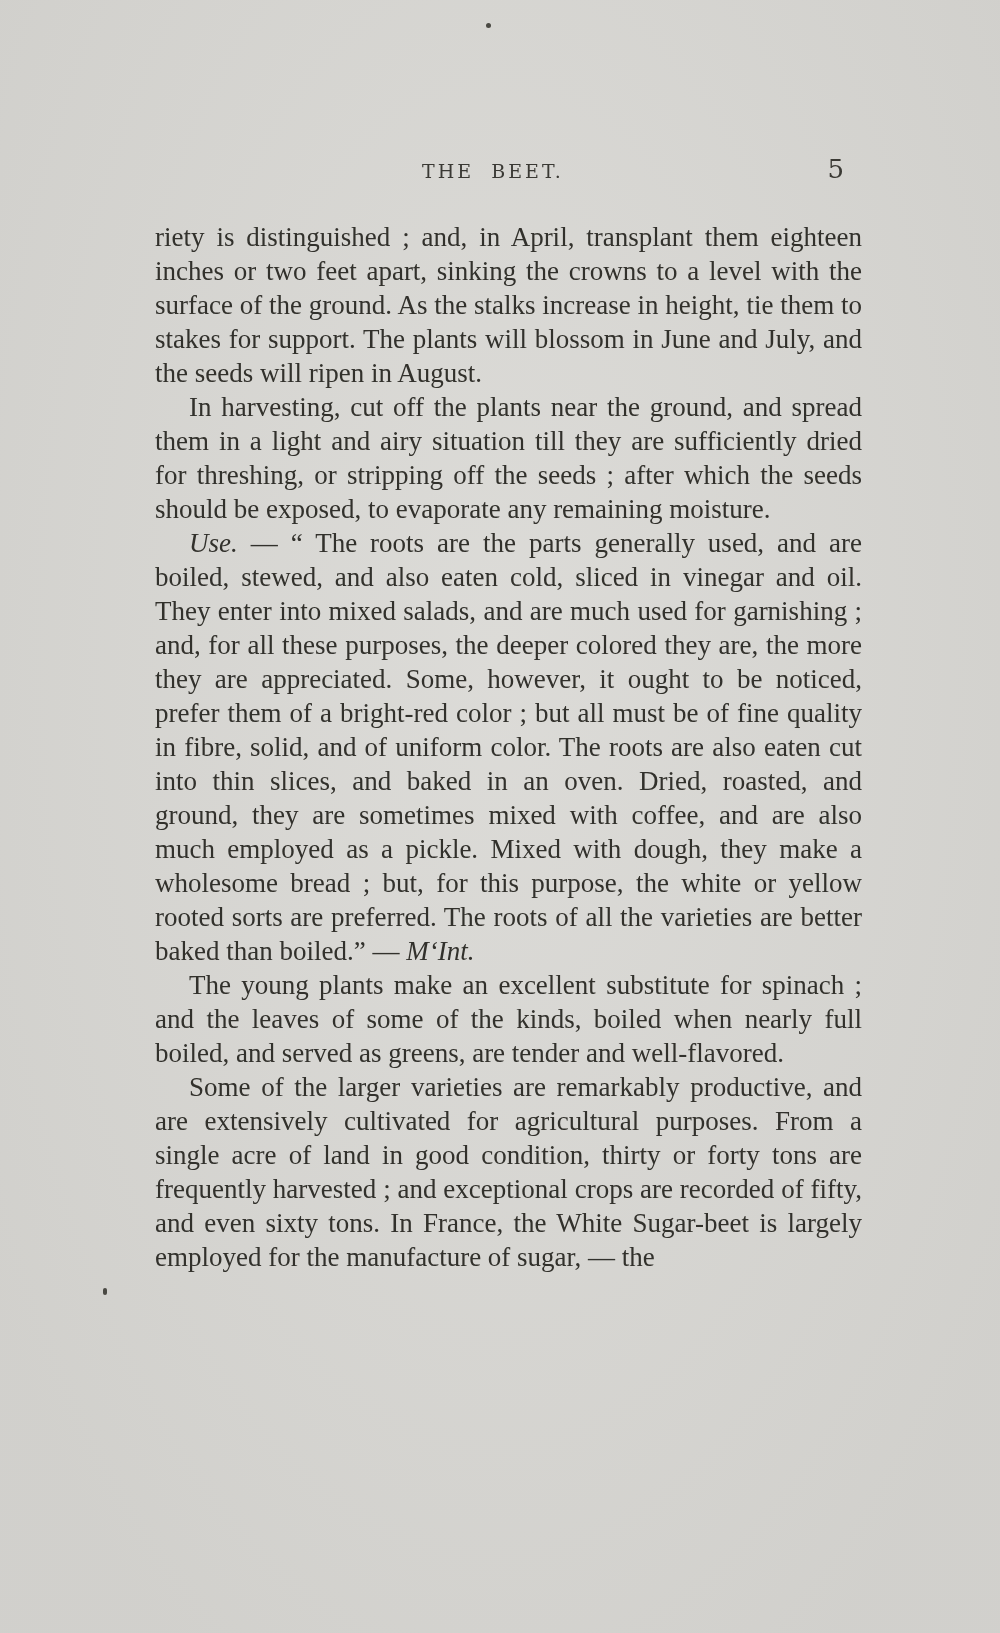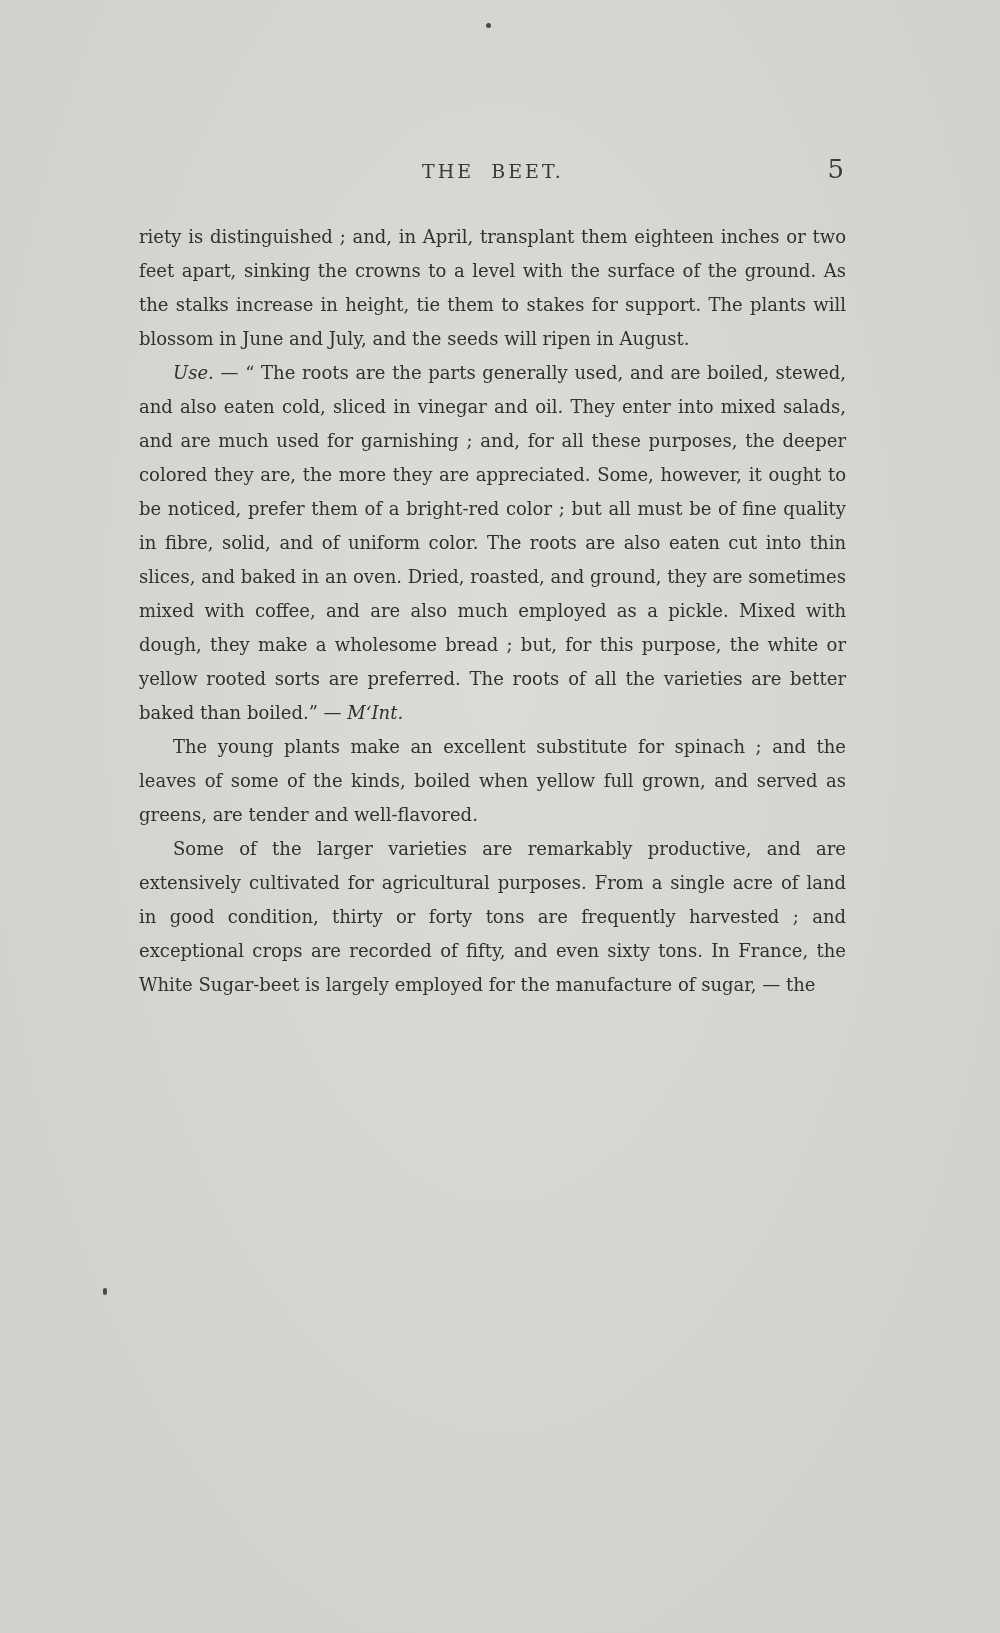--- a/index.html
+++ b/index.html
@@ -36,26 +36,27 @@
   .page-number {
     position: absolute;
     right: 2px;
     top: -6px;
     font-size: 26px;
     letter-spacing: 0;
   }
   .body-text {
     position: absolute;
     top: 220px;
-    left: 139px;
+    left: 155px;
     width: 707px;
     text-align: justify;
-    font-size: 18px;
+    font-size: 27px;
     line-height: 34px;
     color: #32312c;
+    font-family: Liberation Serif, serif;
   }
   .para {
     margin: 0;
     padding: 0;
     text-indent: 34px;
   }
   .para.no-indent {
     text-indent: 0;
   }
   .italic {
@@ -88,18 +89,19 @@
   <div class="speck top-dot"></div>
   <div class="speck margin-mark"></div>
 
   <div class="header">
     <span class="running-title">THE  BEET.</span>
     <span class="page-number">5</span>
   </div>
 
   <div class="body-text">
     <p class="para no-indent">riety is distinguished ; and, in April, transplant them eighteen inches or two feet apart, sinking the crowns to a level with the surface of the ground.  As the stalks increase in height, tie them to stakes for support.  The plants will blossom in June and July, and the seeds will ripen in August.</p>
+    <p class="para">In harvesting, cut off the plants near the ground, and spread them in a light and airy situation till they are sufficiently dried for threshing, or stripping off the seeds ; after which the seeds should be exposed, to evaporate any remaining moisture.</p>
     <p class="para"><span class="italic">Use.</span><span> — </span><span>“ The roots are the parts generally used, and are boiled, stewed, and also eaten cold, sliced in vinegar and oil. They enter into mixed salads, and are much used for garnishing ; and, for all these purposes, the deeper colored they are, the more they are appreciated.  Some, however, it ought to be noticed, prefer them of a bright-red color ; but all must be of fine quality in fibre, solid, and of uniform color.  The roots are also eaten cut into thin slices, and baked in an oven. Dried, roasted, and ground, they are sometimes mixed with coffee, and are also much employed as a pickle.  Mixed with dough, they make a wholesome bread ; but, for this purpose, the white or yellow rooted sorts are preferred.  The roots of all the varieties are better baked than boiled.” — </span><span class="italic">M‘Int.</span></p>
-    <p class="para">The young plants make an excellent substitute for spinach ; and the leaves of some of the kinds, boiled when yellow full grown, and served as greens, are tender and well-flavored.</p>
+    <p class="para">The young plants make an excellent substitute for spinach ; and the leaves of some of the kinds, boiled when nearly full boiled, and served as greens, are tender and well-flavored.</p>
     <p class="para">Some of the larger varieties are remarkably productive, and are extensively cultivated for agricultural purposes.  From a single acre of land in good condition, thirty or forty tons are frequently harvested ; and exceptional crops are recorded of fifty, and even sixty tons.  In France, the White Sugar-beet is largely employed for the manufacture of sugar, — the</p>
   </div>
 
 </div>
 
 </body></html>

